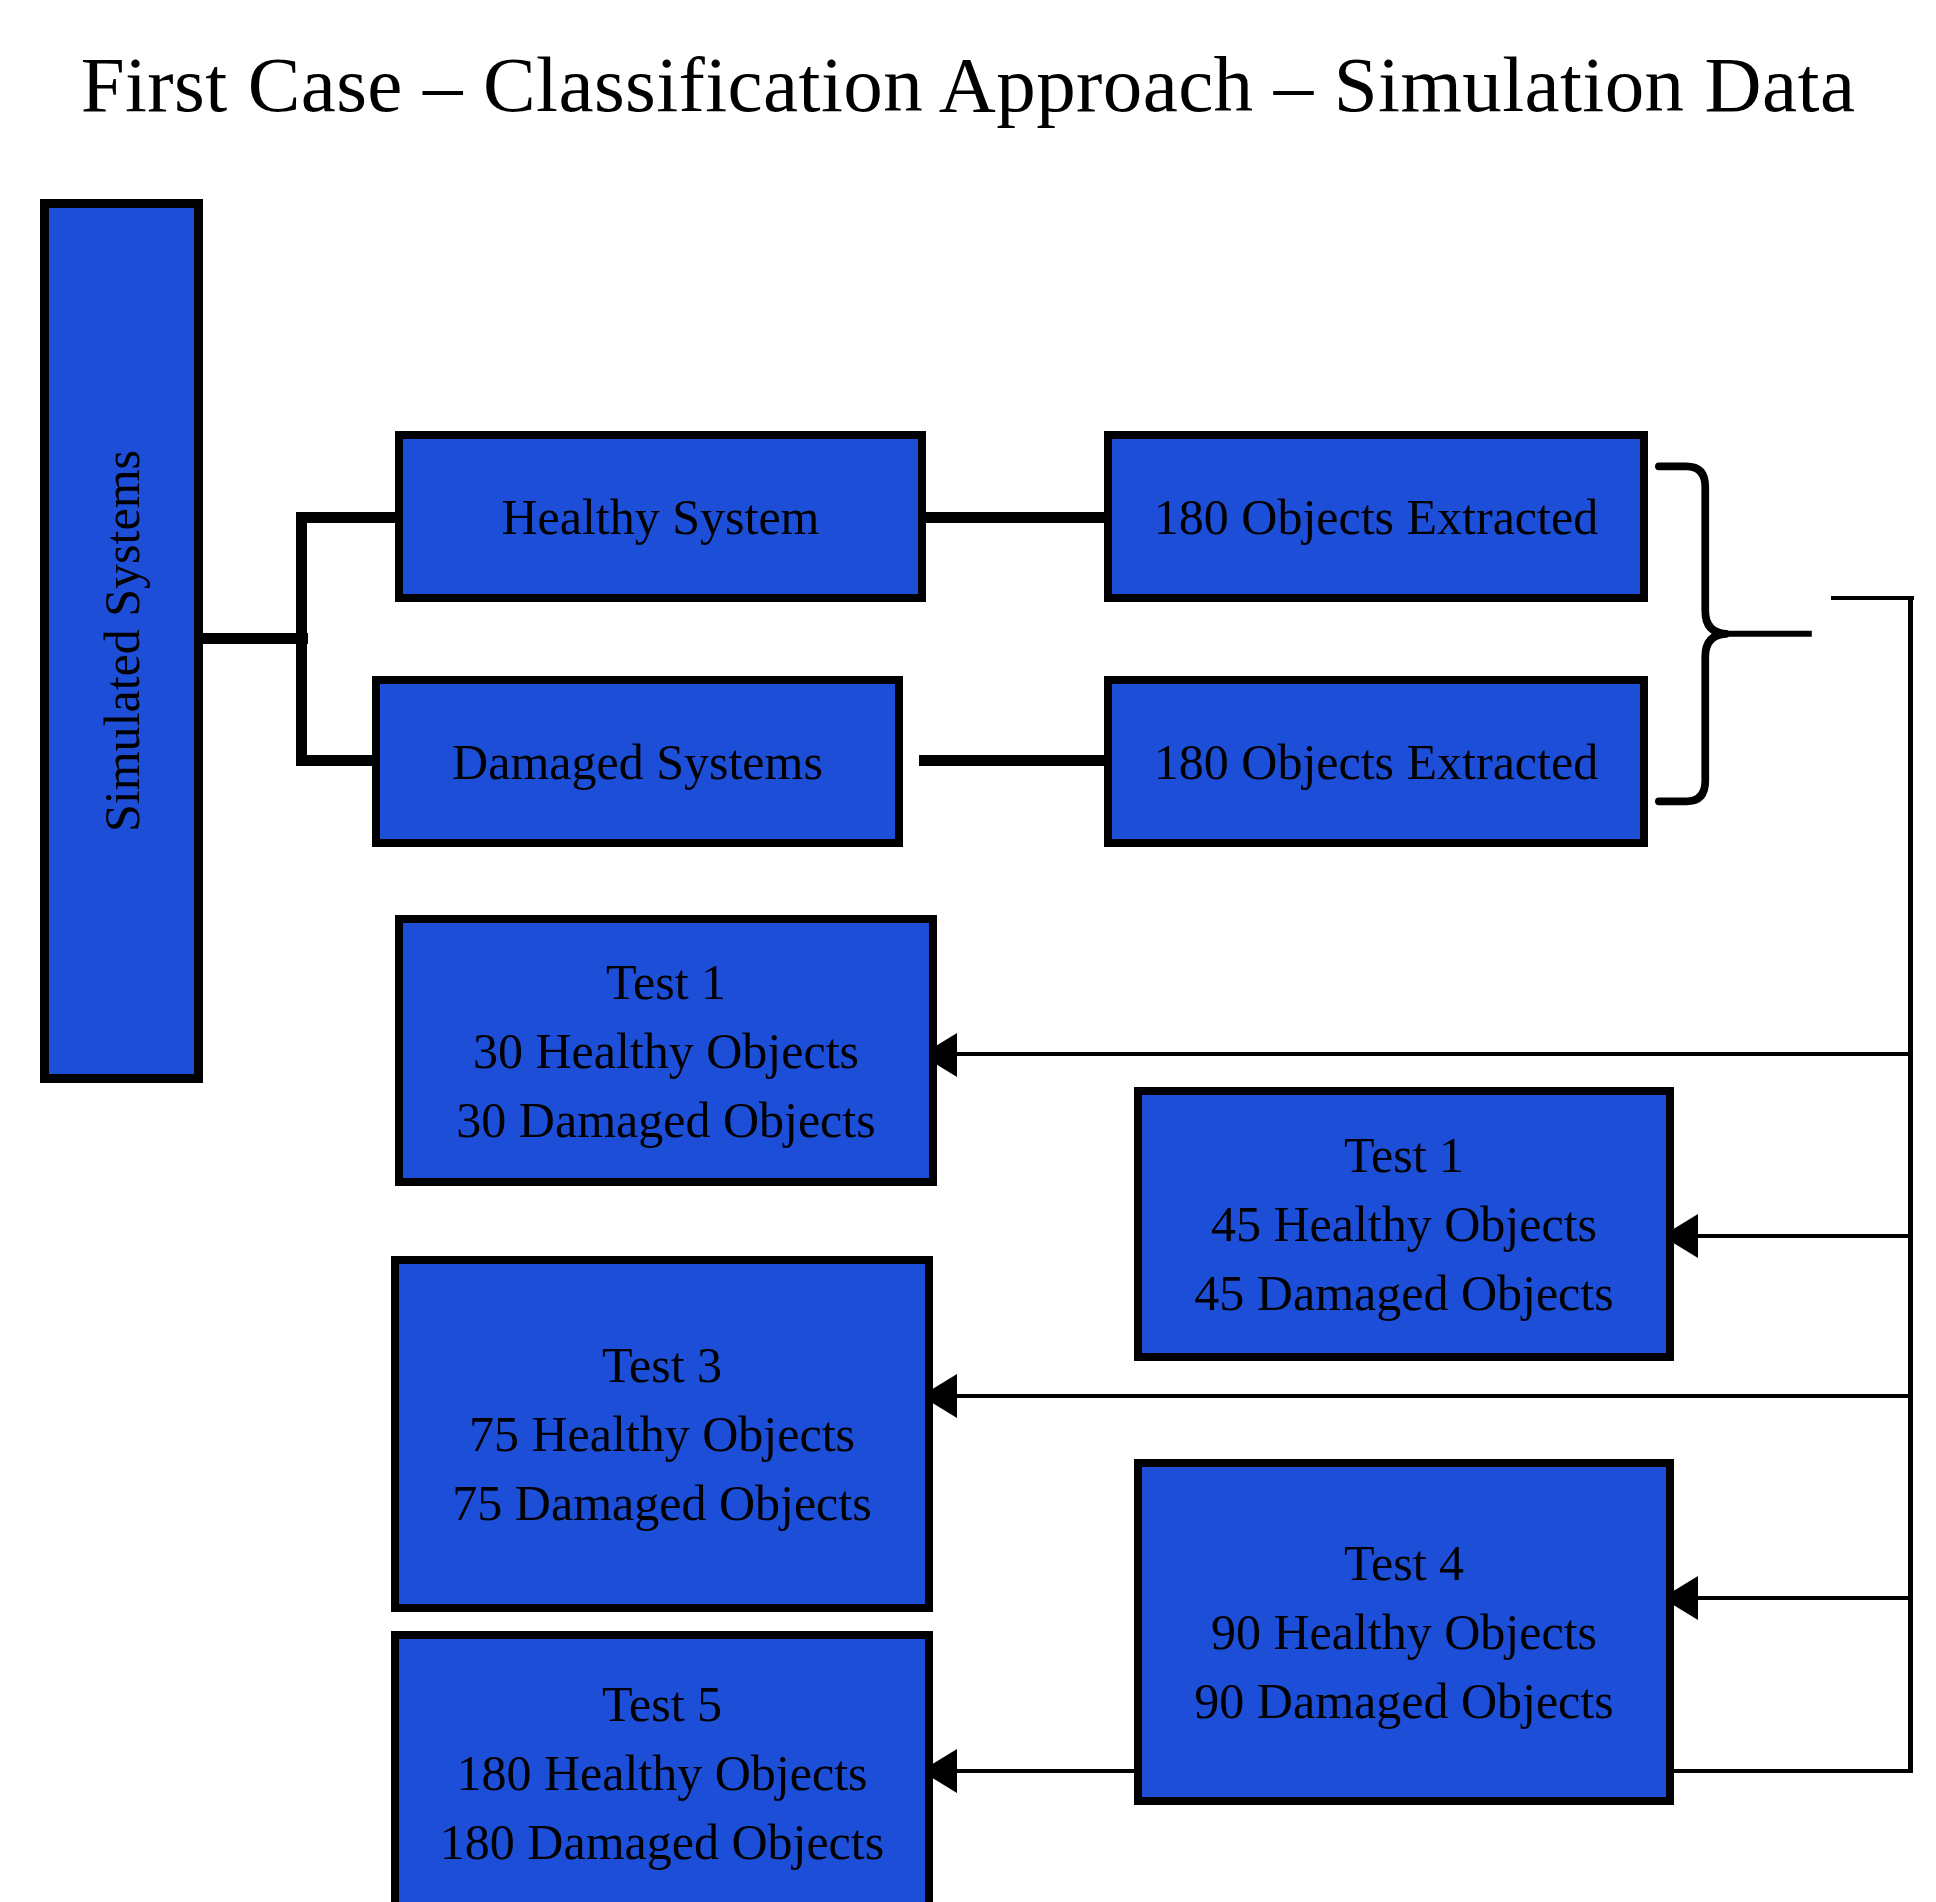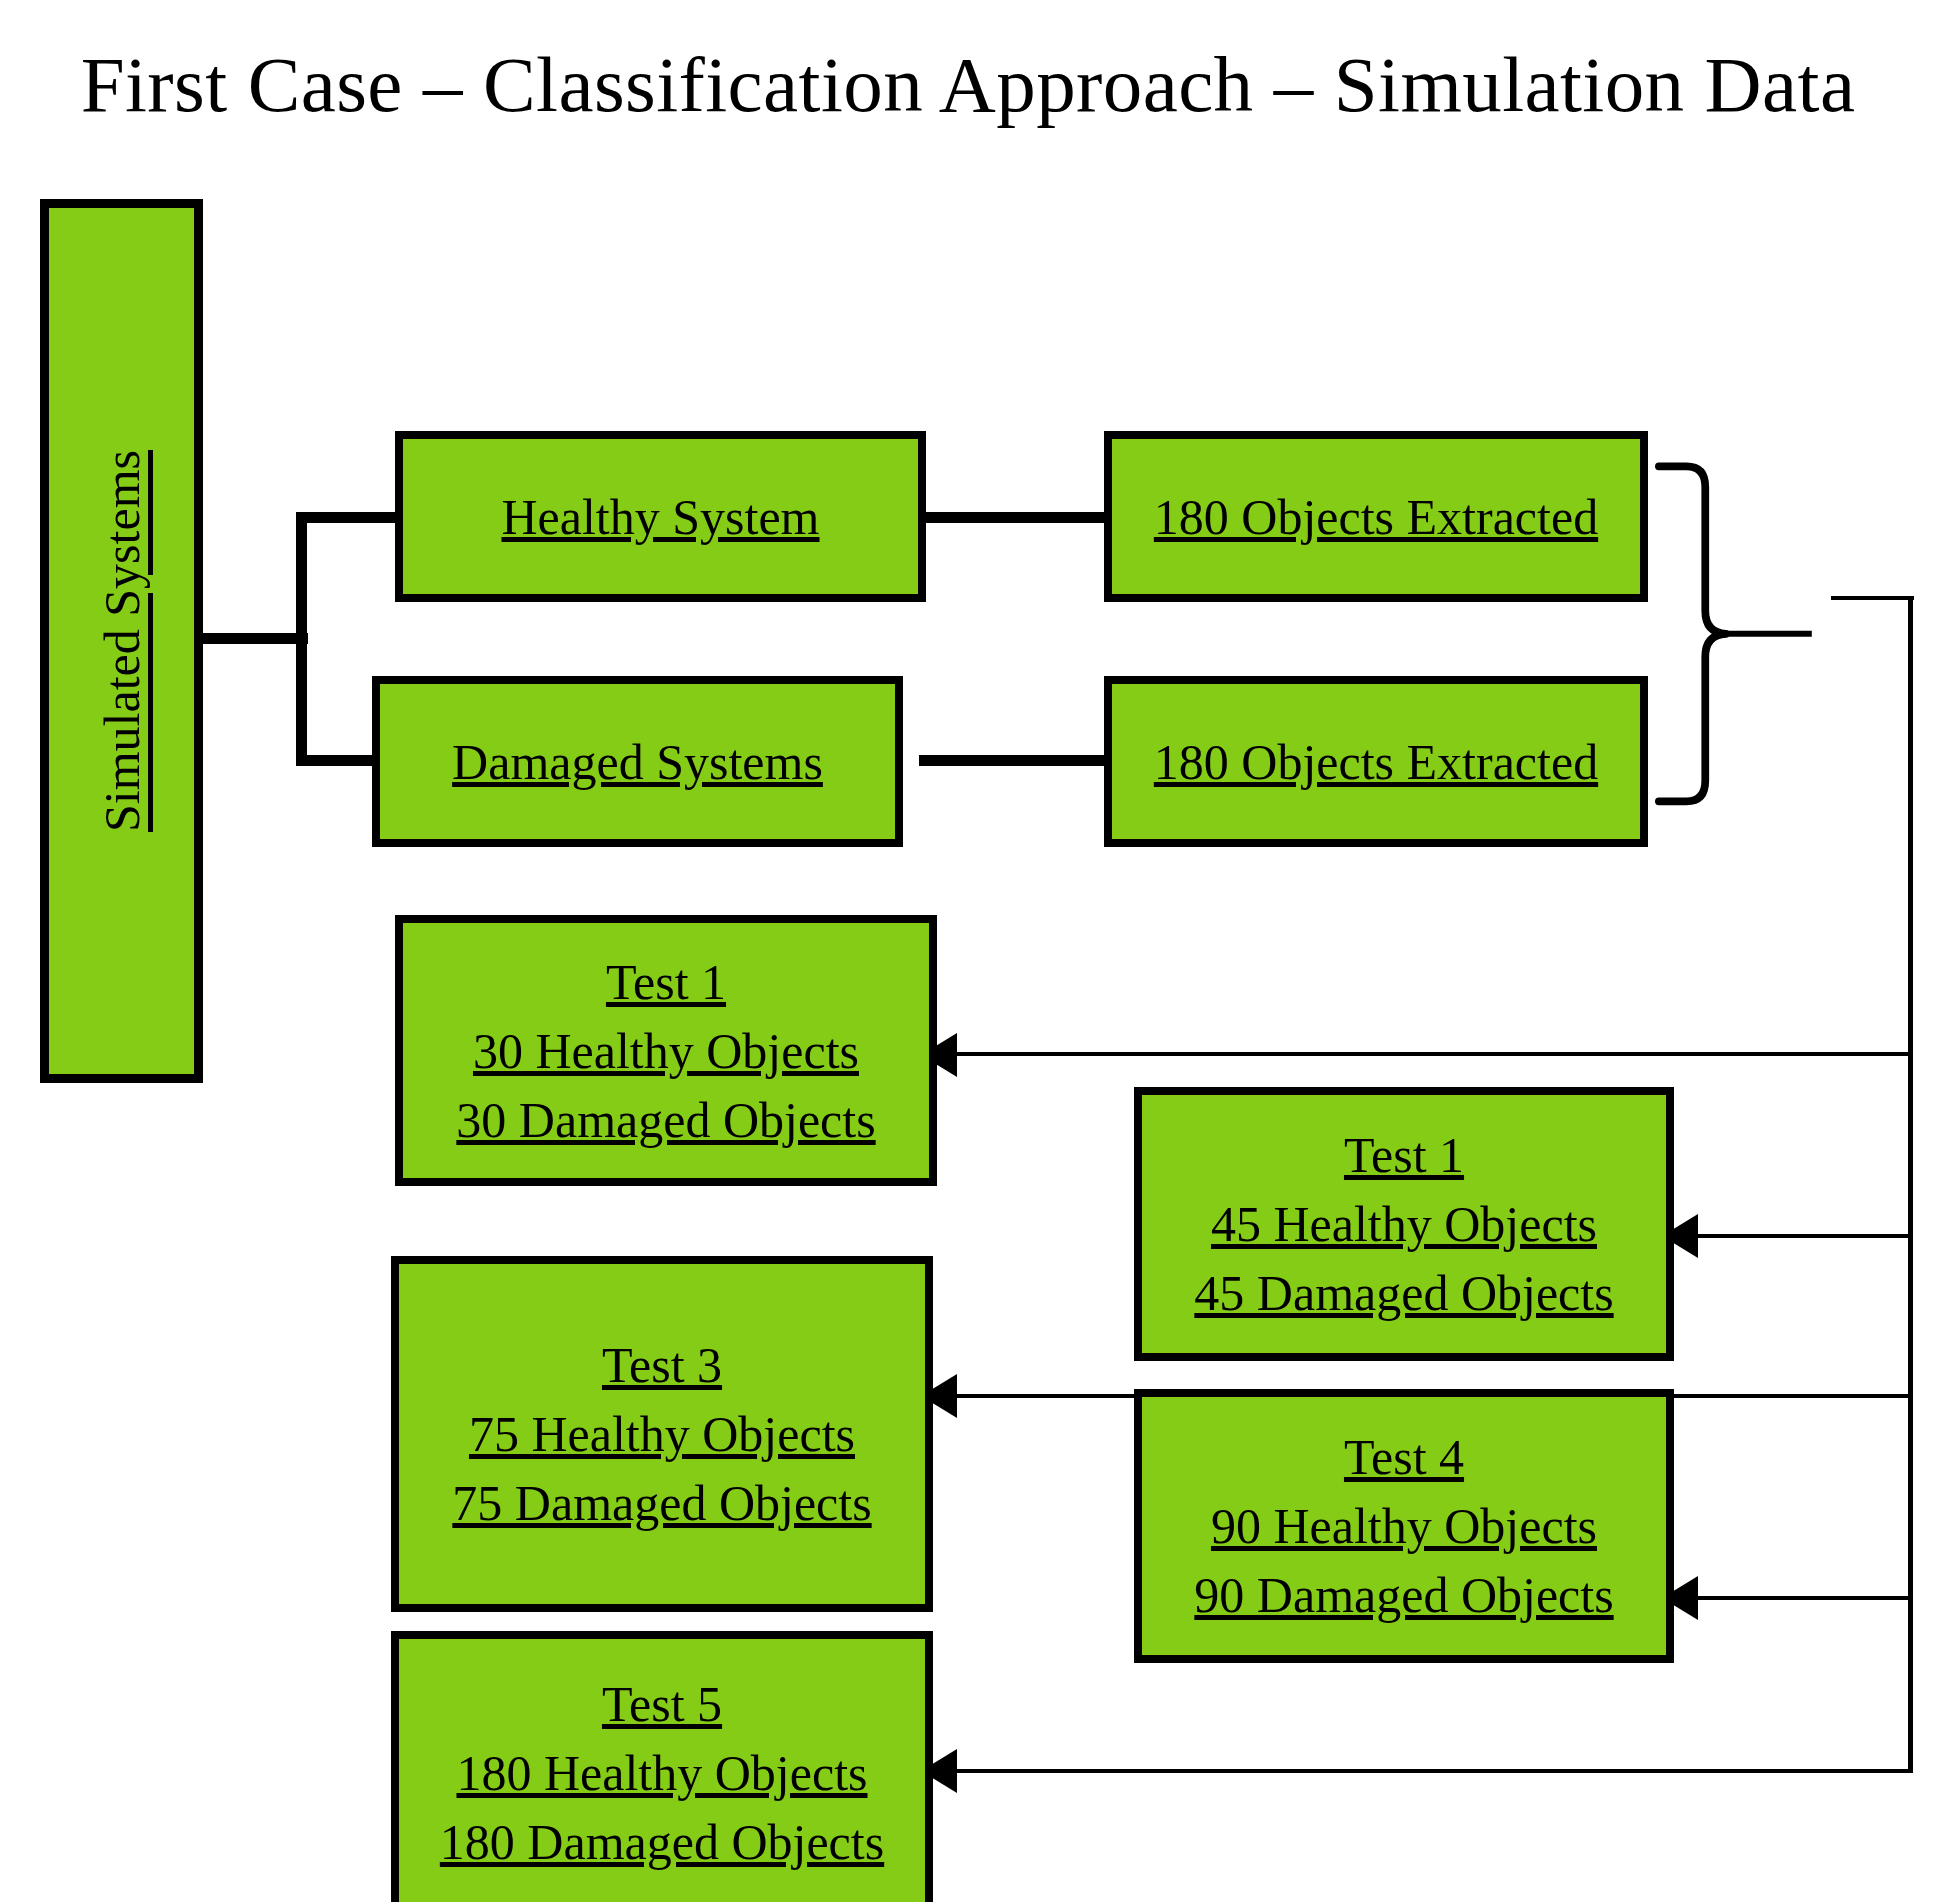--- a/index.html
+++ b/index.html
@@ -31,29 +31,28 @@
     line-height: 1.05;
     letter-spacing: 0.4px;
     white-space: nowrap;
     font-family: "Liberation Serif", "DejaVu Serif", serif;
   }
   
   .node-box {
     position: absolute;
     box-sizing: border-box;
     border: 8.6px solid #000000;
-    background: #84cc16;
+    background: #1d4ed8;
     display: flex;
     flex-direction: column;
     align-items: center;
     justify-content: center;
     text-align: center;
     font-size: 50px;
     line-height: 1.0;
-    text-decoration: underline;
   }
   .node-box .line {
     display: block;
     white-space: nowrap;
   }
   .node-box.three-line .line { margin: 9.5px 0; }
 
   
   #box-simulated-systems {
     left: 40px;
@@ -71,21 +70,21 @@
   }
 
   #box-healthy-system   { left: 395px;  top: 411px;  width: 531px; height: 171px; }
   #box-damaged-systems  { left: 372px;  top: 656px;  width: 531px; height: 171px; }
   #box-objects-healthy  { left: 1104px; top: 411px;  width: 544px; height: 171px; }
   #box-objects-damaged  { left: 1104px; top: 656px;  width: 544px; height: 171px; }
 
   #box-test-1 { left: 395px;  top: 895px; width: 542px; height: 271px; }
   #box-test-2 { left: 1134px; top: 1067px; width: 540px; height: 274px; }
   #box-test-3 { left: 391px;  top: 1236px; width: 542px; height: 356px; }
-  #box-test-4 { left: 1134px; top: 1369px; width: 540px; height: 274px; align-items: center; }
+  #box-test-4 { left: 1134px; top: 1439px; width: 540px; height: 346px; align-items: center; }
   #box-test-5 { left: 391px;  top: 1611px; width: 542px; height: 284px; }
 
   
   .conn {
     position: absolute;
     background: #000000;
   }
   .conn-h { height: 11.2px; }
   .conn-v { width: 11.2px; }
 

